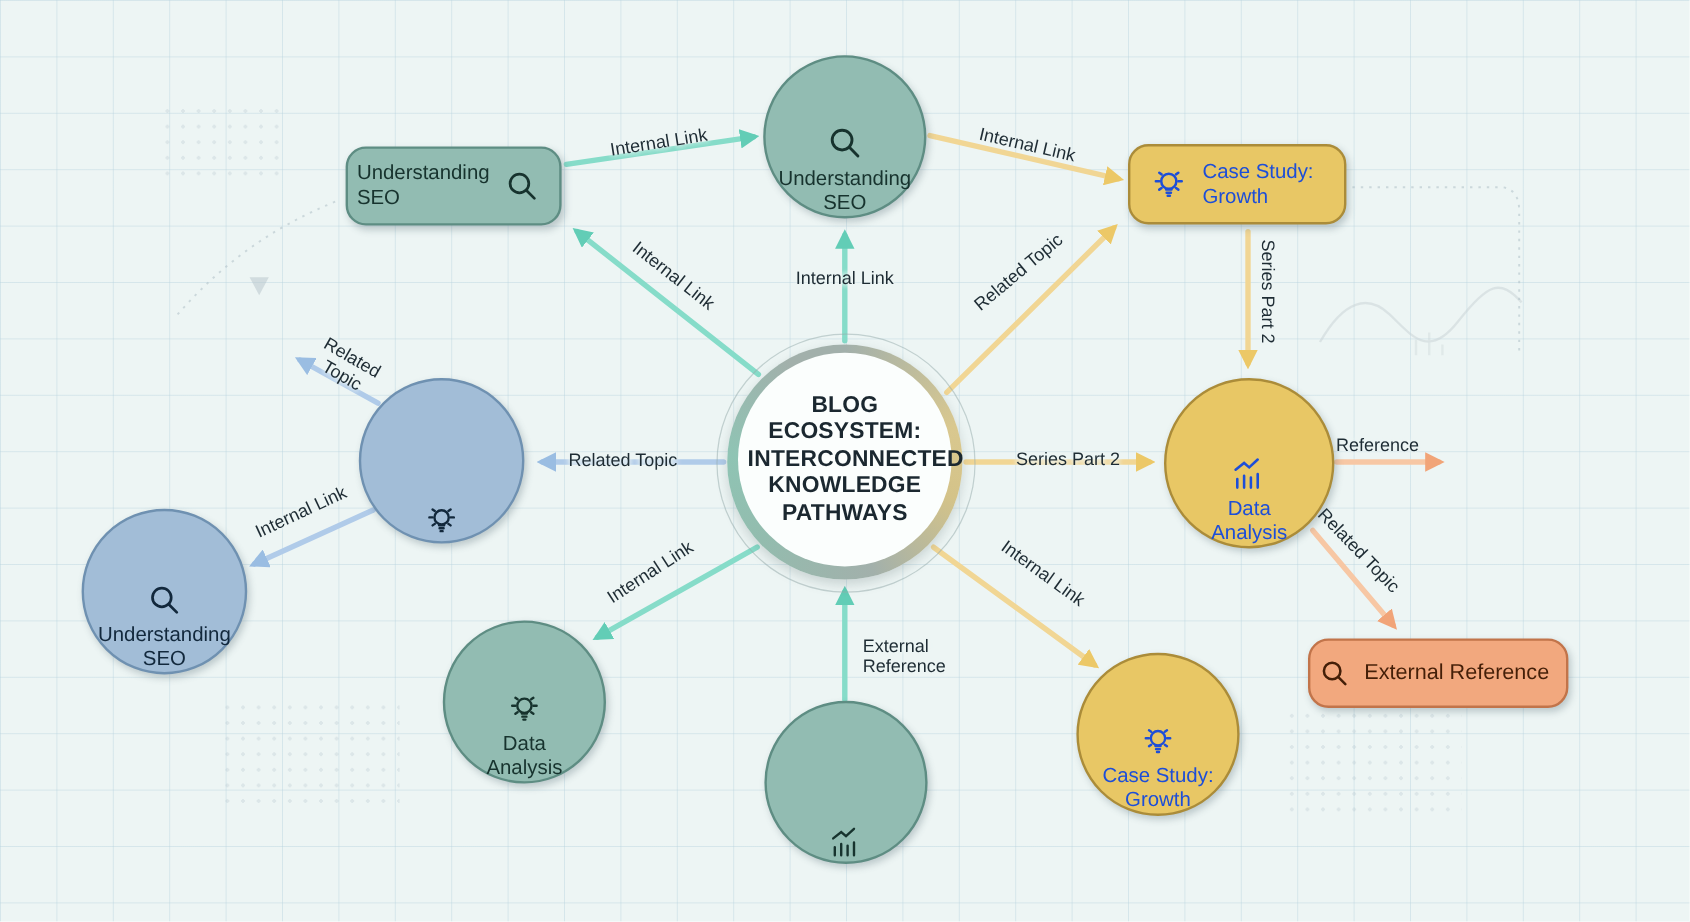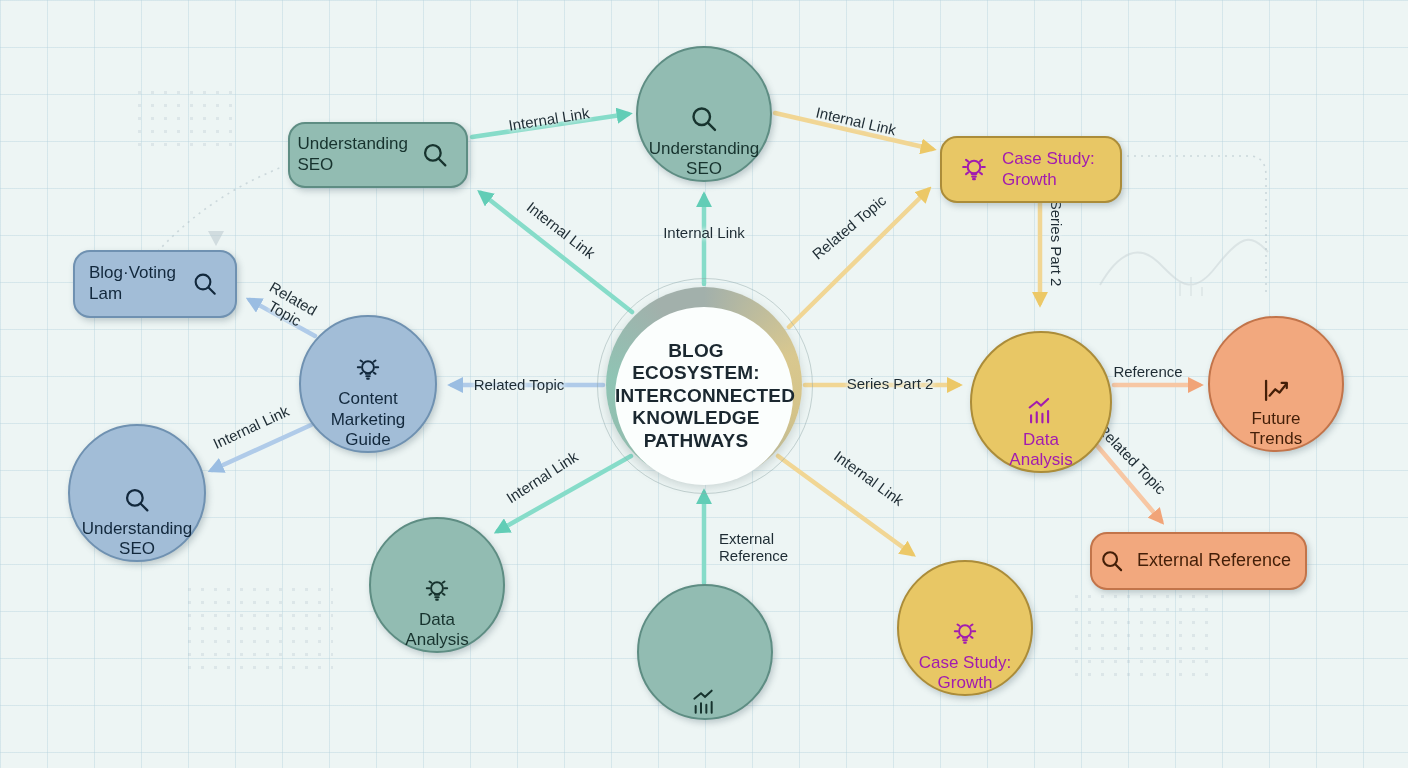--- a/index.html
+++ b/index.html
@@ -21,36 +21,36 @@
   
   .node{
     position:absolute;display:flex;align-items:center;justify-content:flex-end;
     box-sizing:border-box;text-align:center;
     box-shadow:2px 3px 6px rgba(75,100,108,.30);
   }
   .box{border-radius:17px;padding:6px 14px;gap:10px;}
   .circle{border-radius:50%;flex-direction:column;gap:2px;}
   .teal  {background:#92bcb2;border:2.5px solid #5e8d83;color:#17332e;}
   .blue  {background:#a2bdd7;border:2.5px solid #6f91b1;color:#12283c;}
-  .yellow{background:#e8c765;border:2.5px solid #ab8c39;color:#a21caf;margin-top:16px;}
+  .yellow{background:#e8c765;border:2.5px solid #ab8c39;color:#1d4ed8;}
   .orange{background:#f2a87e;border:2.5px solid #c2744a;color:#441f08;}
   .nlabel{font-size:17px;line-height:1.22;}
   .box .nlabel{text-align:left;}
   .icon{display:flex;align-items:center;justify-content:center;flex:0 0 auto;}
   .icon svg{display:block;}
   
   .hub-thin{position:absolute;left:597px;top:278px;width:214px;height:214px;border-radius:50%;
     border:1.5px solid rgba(150,172,172,.5);}
   .hub-ring{position:absolute;left:606px;top:287px;width:196px;height:196px;border-radius:50%;
     background:conic-gradient(from 0deg,
       #a2b0ab 0%, #d9c88f 20%, #d4c389 30%, #a2b0ab 46%,
       #93bcae 63%, #8fc4b4 76%, #a2b0ab 92%, #a2b0ab 100%);
     box-shadow:0 4px 10px rgba(90,110,110,.25);}
-  .hub-inner{position:absolute;left:615px;top:307px;width:178px;height:178px;border-radius:50%;
-    background:#fbfefd;display:flex;align-items:center;}
+  .hub-inner{position:absolute;left:615px;top:294px;width:178px;height:178px;border-radius:50%;
+    background:#fbfefd;display:flex;align-items:center;justify-content:center;}
   .hub-title{width:162px;text-align:center;font-weight:bold;font-size:19px;line-height:1.18;
     color:#1b2830;letter-spacing:.2px;}
   
   .elabel{
     position:absolute;font-size:15px;color:#1e2c34;white-space:nowrap;
     transform:translate(-50%,-50%) rotate(var(--r,0deg));
     text-shadow:0 0 4px #edf5f4,0 0 4px #edf5f4,0 0 6px #edf5f4;
   }
   .elabel.wrap{white-space:normal;text-align:center;line-height:1.15;}
   .elabel-plain{
@@ -167,39 +167,29 @@
     <span class="icon">
       <svg width="36" height="36" viewBox="0 0 24 24" fill="none" stroke="currentColor" stroke-width="1.4" stroke-linecap="round">
           <circle cx="12" cy="10" r="4.2"></circle>
           <path d="M10.5 14.6 h3 M10.8 16.4 h2.4 M11.4 18.1 h1.2"></path>
           <path d="M4.8 10 h1.9 M17.3 10 h1.9 M6.7 5.3 l1.3 .9 M16 6.2 l1.3 -.9 M6.7 14.7 l1.3 -.9 M16 13.8 l1.3 .9"></path>
         </svg>
     </span>
     <span class="nlabel">Case Study: Growth</span>
   </div>
 
-  <div class="node box blue" style="left:73px;top:250px;width:164px;height:68px">
-    <span class="nlabel">Blog·Voting Lam</span>
-    <span class="icon">
-      <svg width="32" height="32" viewBox="0 0 24 24" fill="none" stroke="currentColor" stroke-width="1.6" stroke-linecap="round">
-          <circle cx="10.5" cy="10.5" r="5.5"></circle>
-          <line x1="14.8" y1="14.8" x2="19.3" y2="19.3"></line>
-        </svg>
-    </span>
-  </div>
 
   <div class="node circle blue" style="left:299px;top:315px;width:138px;height:138px">
     <span class="icon">
       <svg width="34" height="34" viewBox="0 0 24 24" fill="none" stroke="currentColor" stroke-width="1.4" stroke-linecap="round">
           <circle cx="12" cy="10" r="4.2"></circle>
           <path d="M10.5 14.6 h3 M10.8 16.4 h2.4 M11.4 18.1 h1.2"></path>
           <path d="M4.8 10 h1.9 M17.3 10 h1.9 M6.7 5.3 l1.3 .9 M16 6.2 l1.3 -.9 M6.7 14.7 l1.3 -.9 M16 13.8 l1.3 .9"></path>
         </svg>
     </span>
-    <span class="nlabel" style="width:116px">Content Marketing Guide</span>
   </div>
 
   <div class="node circle blue" style="left:68px;top:424px;width:138px;height:138px">
     <span class="icon">
       <svg width="34" height="34" viewBox="0 0 24 24" fill="none" stroke="currentColor" stroke-width="1.6" stroke-linecap="round">
           <circle cx="10.5" cy="10.5" r="5.5"></circle>
           <line x1="14.8" y1="14.8" x2="19.3" y2="19.3"></line>
         </svg>
     </span>
     <span class="nlabel">Understanding SEO</span>
@@ -239,30 +229,20 @@
   <div class="node circle yellow" style="left:970px;top:315px;width:142px;height:142px">
     <span class="icon">
       <svg width="34" height="34" viewBox="0 0 24 24" fill="none" stroke="currentColor" stroke-width="1.5" stroke-linecap="round">
           <path d="M5 20 v-5 M9 20 v-7 M13 20 v-6 M17 20 v-8"></path>
           <path d="M4 9.5 l5 -4 3 2.6 5 -4.6"></path>
         </svg>
     </span>
     <span class="nlabel" style="width:100px">Data Analysis</span>
   </div>
 
-  <div class="node circle orange" style="left:1208px;top:316px;width:136px;height:136px">
-    <span class="icon">
-      <svg width="34" height="34" viewBox="0 0 24 24" fill="none" stroke="currentColor" stroke-width="1.6" stroke-linecap="round" stroke-linejoin="round">
-          <path d="M5 5.5 v13.5"></path>
-          <path d="M7.5 16 l4 -4.5 3 2.3 5 -6.3"></path>
-          <path d="M16 7 h3.6 v3.6"></path>
-        </svg>
-    </span>
-    <span class="nlabel" style="width:90px">Future Trends</span>
-  </div>
 
   <div class="node box orange" style="left:1090px;top:532px;width:217px;height:58px">
     <span class="icon">
       <svg width="30" height="30" viewBox="0 0 24 24" fill="none" stroke="currentColor" stroke-width="1.7" stroke-linecap="round">
           <circle cx="10.5" cy="10.5" r="5.5"></circle>
           <line x1="14.8" y1="14.8" x2="19.3" y2="19.3"></line>
         </svg>
     </span>
     <span class="nlabel" style="font-size:18px;white-space:nowrap">External Reference</span>
   </div>

